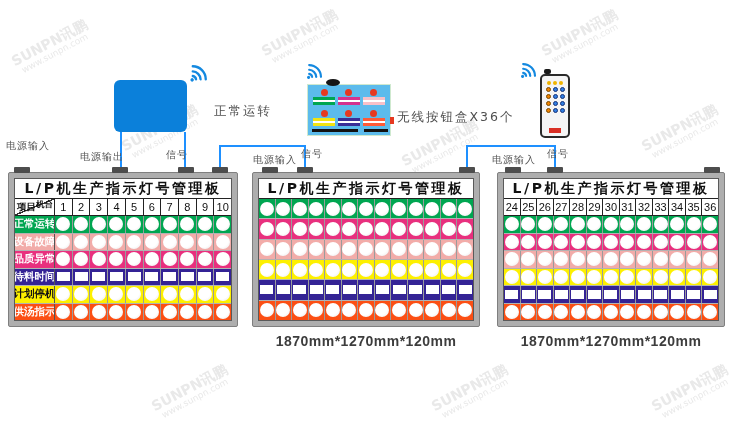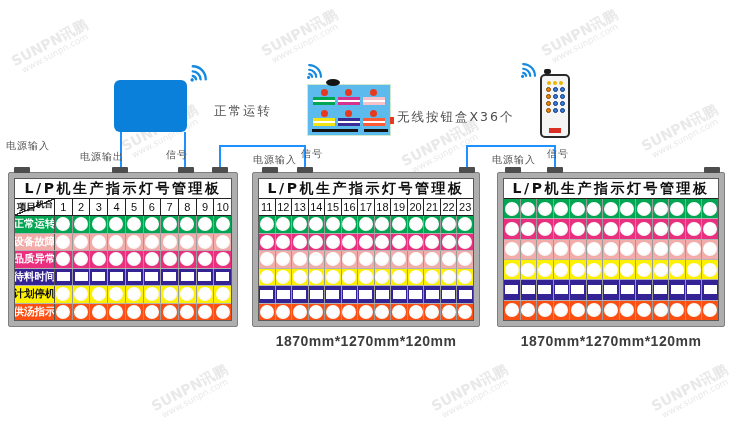--- a/index.html
+++ b/index.html
@@ -470,35 +470,20 @@
             <div class="lcell" style="background: rgb(251, 79, 20);">
               <span class="circle"></span>
             </div>
           </div>
         </div>
     </div>
   </div>
   <div class="board" style="left:252px;width:228px">
     <div class="binner">
       <div class="btitle">L/P机生产指示灯号管理板</div>
-      <div class="hdr">
-          <div class="ncell">11</div>
-          <div class="ncell">12</div>
-          <div class="ncell">13</div>
-          <div class="ncell">14</div>
-          <div class="ncell">15</div>
-          <div class="ncell">16</div>
-          <div class="ncell">17</div>
-          <div class="ncell">18</div>
-          <div class="ncell">19</div>
-          <div class="ncell">20</div>
-          <div class="ncell">21</div>
-          <div class="ncell">22</div>
-          <div class="ncell">23</div>
-        </div>
       <div class="rows">
           <div class="lrow">
             <div class="lcell" style="background: rgb(0, 166, 81);">
               <span class="circle"></span>
             </div>
             <div class="lcell" style="background: rgb(0, 166, 81);">
               <span class="circle"></span>
             </div>
             <div class="lcell" style="background: rgb(0, 166, 81);">
               <span class="circle"></span>
@@ -738,20 +723,35 @@
             <div class="lcell" style="background: rgb(251, 79, 20);">
               <span class="circle"></span>
             </div>
           </div>
         </div>
     </div>
   </div>
   <div class="board" style="left:497px;width:228px">
     <div class="binner">
       <div class="btitle">L/P机生产指示灯号管理板</div>
+      <div class="hdr">
+          <div class="ncell">24</div>
+          <div class="ncell">25</div>
+          <div class="ncell">26</div>
+          <div class="ncell">27</div>
+          <div class="ncell">28</div>
+          <div class="ncell">29</div>
+          <div class="ncell">30</div>
+          <div class="ncell">31</div>
+          <div class="ncell">32</div>
+          <div class="ncell">33</div>
+          <div class="ncell">34</div>
+          <div class="ncell">35</div>
+          <div class="ncell">36</div>
+        </div>
       <div class="rows">
           <div class="lrow">
             <div class="lcell" style="background: rgb(0, 166, 81);">
               <span class="circle"></span>
             </div>
             <div class="lcell" style="background: rgb(0, 166, 81);">
               <span class="circle"></span>
             </div>
             <div class="lcell" style="background: rgb(0, 166, 81);">
               <span class="circle"></span>

